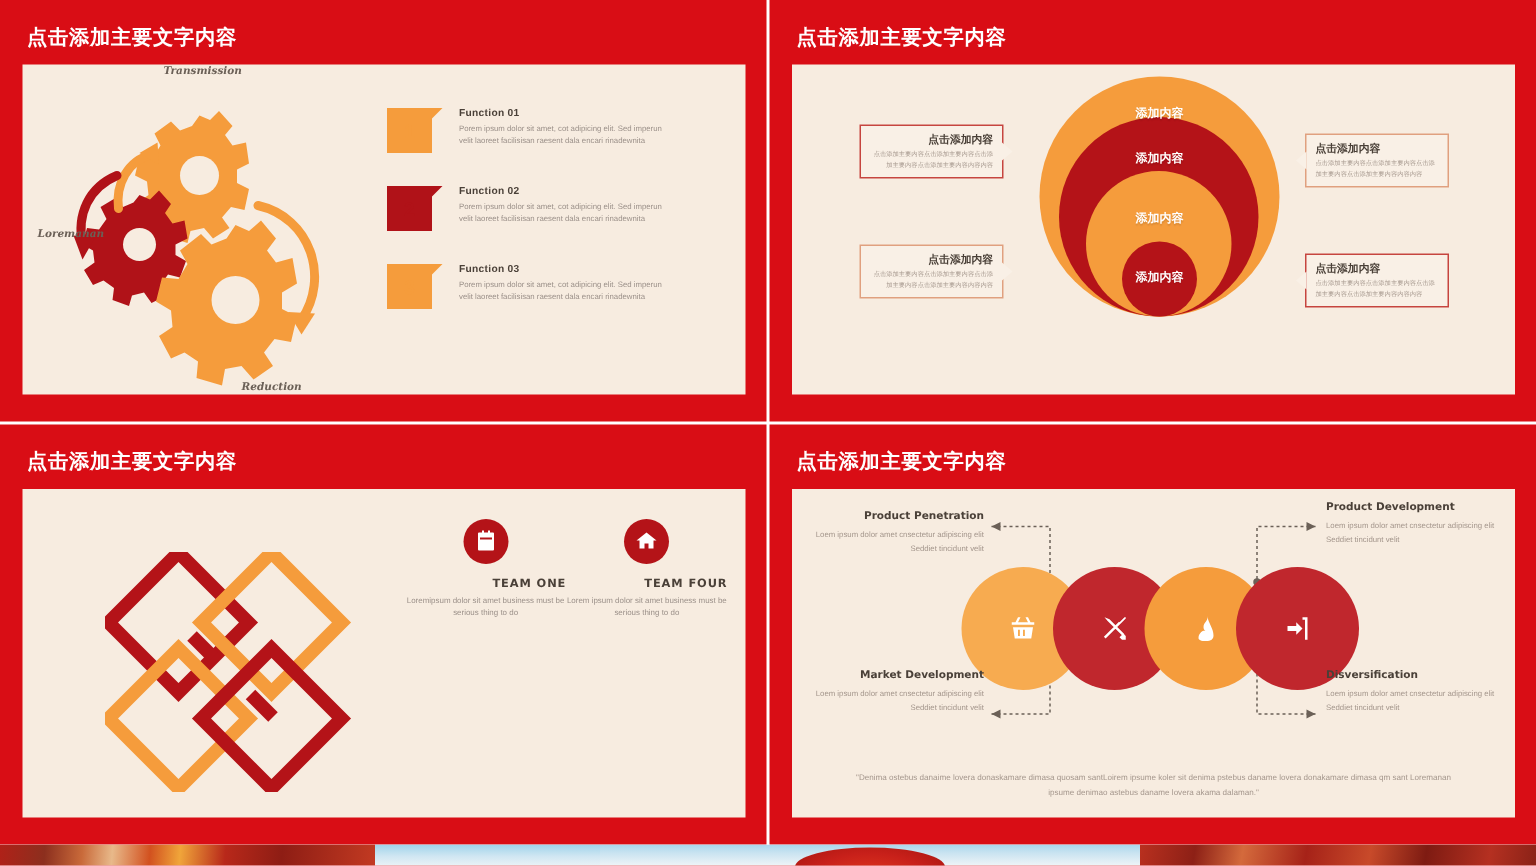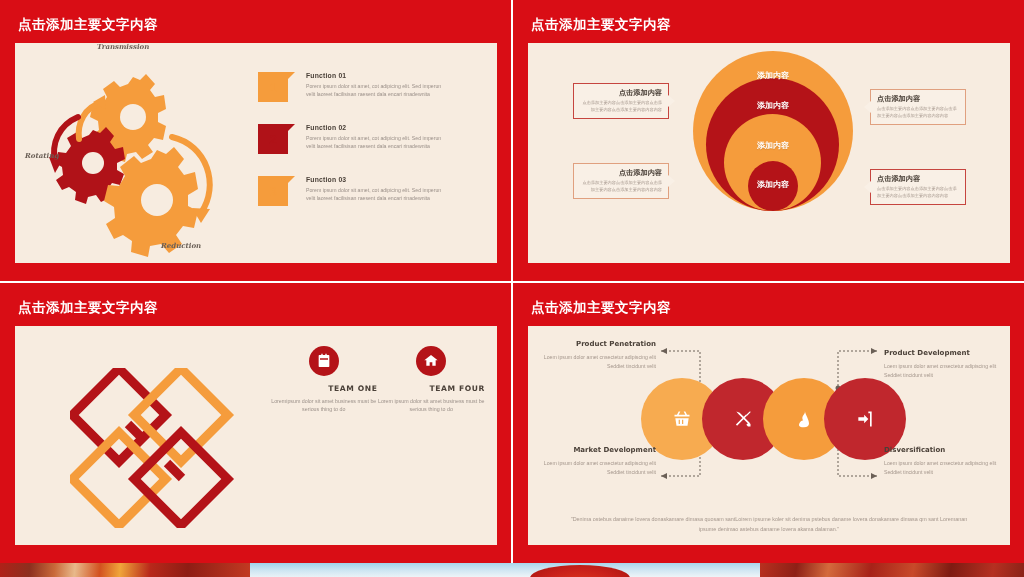--- a/index.html
+++ b/index.html
@@ -129,23 +129,23 @@
               <circle cx="0" cy="0" r="16" fill="#f7ece0"></circle>
             </g>
 
             <path d="M80,58 C64,62 56,78 58,94" stroke="#f59c3c" stroke-width="6" fill="none" stroke-linecap="round"></path>
             <path d="M84,50 L72,57 L85,65 Z" fill="#f59c3c"></path>
             <path d="M57,72 C38,80 30,98 34,118" stroke="#b01218" stroke-width="6" fill="none" stroke-linecap="round"></path>
             <path d="M28,112 L34,128 L42,114 Z" fill="#b01218"></path>
             <path d="M151,92 C186,100 199,140 180,168" stroke="#f59c3c" stroke-width="6" fill="none" stroke-linecap="round"></path>
             <path d="M171,163 L180,178 L189,164 Z" fill="#f59c3c"></path>
           </svg>
-          <div class="lbl-it" style="left:76px;top:-3px;">Transmission</div>
-          <div class="lbl-it" style="left:4px;top:106px;">Rotating</div>
-          <div class="lbl-it" style="left:140px;top:196px;">Reduction</div>
+          <div class="lbl-it" style="left:88px;top:-3px;">Transmission</div>
+          <div class="lbl-it" style="left:4px;top:106px;">Loremanan</div>
+          <div class="lbl-it" style="left:140px;top:208px;">Reduction</div>
         </div>
 
         <div class="fnrow" style="left:243px;top:29px;">
           <div class="num-badge" style="background:#f59c3c;color:#f59c3c;">
             <span>1</span>
             <span class="tab"></span>
           </div>
           <div class="fn-txt">
             <p class="fn-h">Function 01</p>
             <p class="fn-p">Porem ipsum dolor sit amet, cot adipicing elit. Sed imperun velit laoreet facilisisan raesent dala encari rinadewnita</p>
@@ -311,21 +311,21 @@
             <svg viewBox="0 0 24 24">
                 <path d="M11 7l5 5-5 5v-3H4v-4h7V7zm5-4h4v18h-2V5h-2V3z"></path>
               </svg>
           </div>
         </div>
 
         <div class="q-lbl" style="left:10px;top:14px;text-align:right;">
           <p class="q-h">Product Penetration</p>
           <p class="q-p">Loem ipsum dolor amet cnsectetur adipiscing elit Seddiet tincidunt velit</p>
         </div>
-        <div class="q-lbl" style="left:356px;top:23px;text-align:left;">
+        <div class="q-lbl" style="left:356px;top:8px;text-align:left;">
           <p class="q-h">Product Development</p>
           <p class="q-p">Loem ipsum dolor amet cnsectetur adipiscing elit Seddiet tincidunt velit</p>
         </div>
         <div class="q-lbl" style="left:10px;top:120px;text-align:right;">
           <p class="q-h">Market Development</p>
           <p class="q-p">Loem ipsum dolor amet cnsectetur adipiscing elit Seddiet tincidunt velit</p>
         </div>
         <div class="q-lbl" style="left:356px;top:120px;text-align:left;">
           <p class="q-h">Disversification</p>
           <p class="q-p">Loem ipsum dolor amet cnsectetur adipiscing elit Seddiet tincidunt velit</p>

